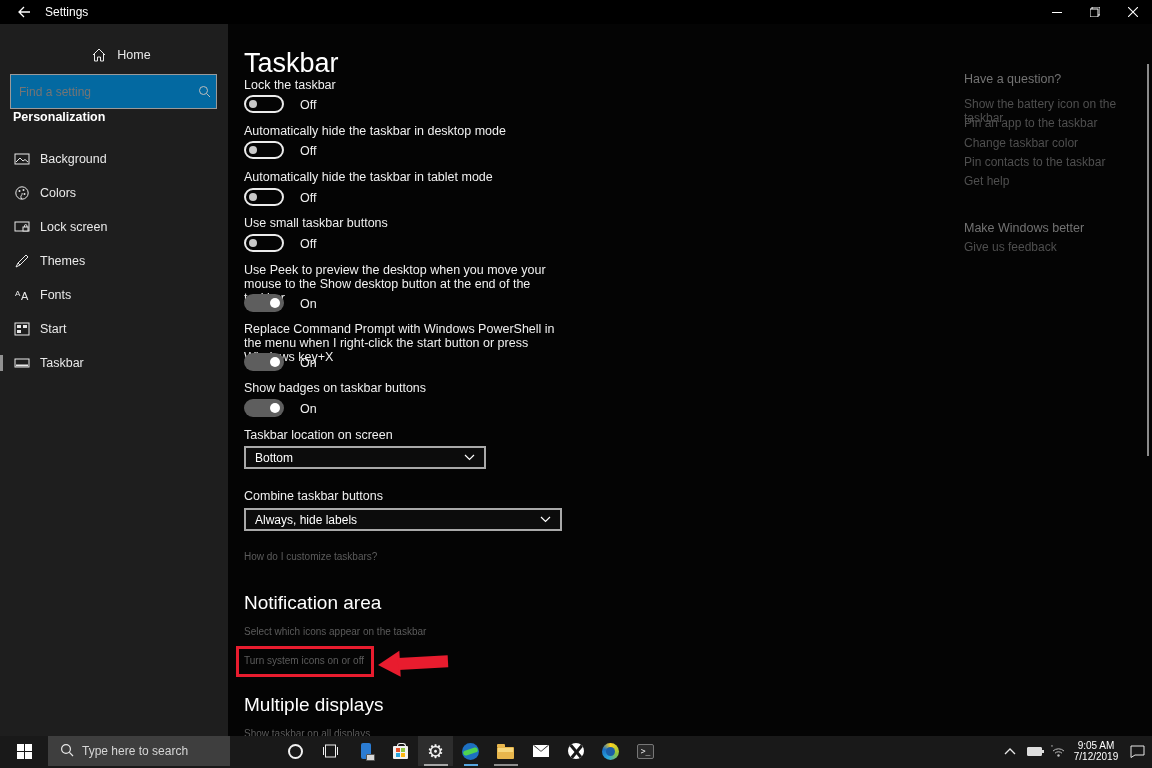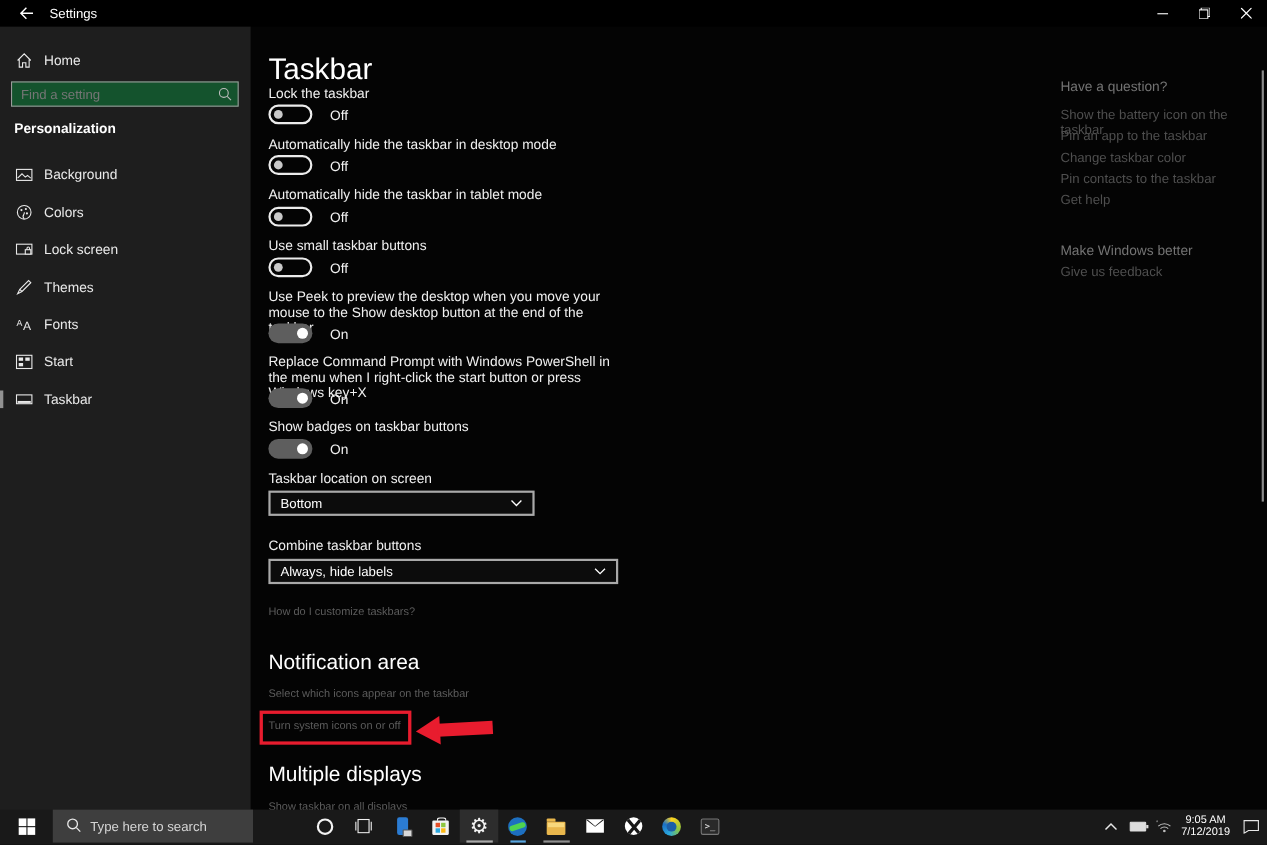--- a/index.html
+++ b/index.html
@@ -11,21 +11,21 @@
   #back-btn { position:absolute; left:8px; top:0; width:32px; height:24px; display:flex; align-items:center; justify-content:center; color:#fff; }
   #app-title { position:absolute; left:45px; top:5px; font-size:12px; color:#fff; }
   #win-controls { position:absolute; right:0; top:0; height:24px; display:flex; }
   .win-btn { width:38px; height:24px; display:flex; align-items:center; justify-content:center; color:#fff; }
 
   
   #sidebar { position:absolute; top:24px; left:0; width:228px; height:714px; background:#1e1e1e; }
   .side-row { position:absolute; left:0; width:228px; height:34px; display:flex; align-items:center; color:#e9e9e9; font-size:12.5px; cursor:default; }
   .side-row .ic { width:16px; height:16px; margin-left:14px; margin-right:10px; display:flex; align-items:center; justify-content:center; }
   .side-row.sel::before { content:""; position:absolute; left:0; top:9px; width:3px; height:16px; background:#919191; }
-  #side-search { position:absolute; left:10px; top:50px; width:207px; height:23px; background:#14532d; border:1px solid #9a9a9a; display:flex; align-items:center; }
+  #side-search { position:absolute; left:10px; top:50px; width:207px; height:35px; background:#0369a1; border:1px solid #9a9a9a; display:flex; align-items:center; }
   #side-search input { flex:1; background:transparent; border:none; outline:none; color:#c9c9c9; font-size:12px; padding-left:8px; font-family:"Liberation Sans",sans-serif; }
   #side-search .mag { width:20px; height:20px; display:flex; align-items:center; justify-content:center; margin-right:2px; }
   #side-header { position:absolute; left:13px; top:86px; font-size:12.5px; font-weight:bold; color:#fff; }
 
   
   #content { position:absolute; top:24px; left:228px; width:924px; height:714px; background:#040404; overflow:hidden; }
   #page-title { position:absolute; left:16px; top:24px; font-size:27px; font-weight:300; color:#fff; }
   .tlabel { position:absolute; left:16px; font-size:12.5px; color:#f0f0f0; line-height:14px; width:330px; }
   .toggle { position:absolute; left:16px; width:40px; height:18px; border-radius:10px; cursor:pointer; }
   .toggle.off { border:2px solid #ececec; background:transparent; }
@@ -117,21 +117,21 @@
     </div>
     <div class="win-btn">
       <svg width="10" height="10" viewBox="0 0 10 10">
           <path d="M0 0 L10 10 M10 0 L0 10" stroke="#fff" stroke-width="1.1"></path>
         </svg>
     </div>
   </div>
 </div>
 
 <div id="sidebar">
-  <div class="side-row" style="top:14px;">
+  <div class="side-row" style="top:14px;justify-content:center;">
     <span class="ic">
       <svg width="16" height="16" viewBox="0 0 16 16">
           <path d="M2 8 L8 2 L14 8 M3.5 7 V14 H6.5 V10 H9.5 V14 H12.5 V7" stroke="#e9e9e9" fill="none"></path>
         </svg>
     </span>
     <span>Home</span>
   </div>
 
   <div id="side-search">
     <input placeholder="Find a setting" style="">

